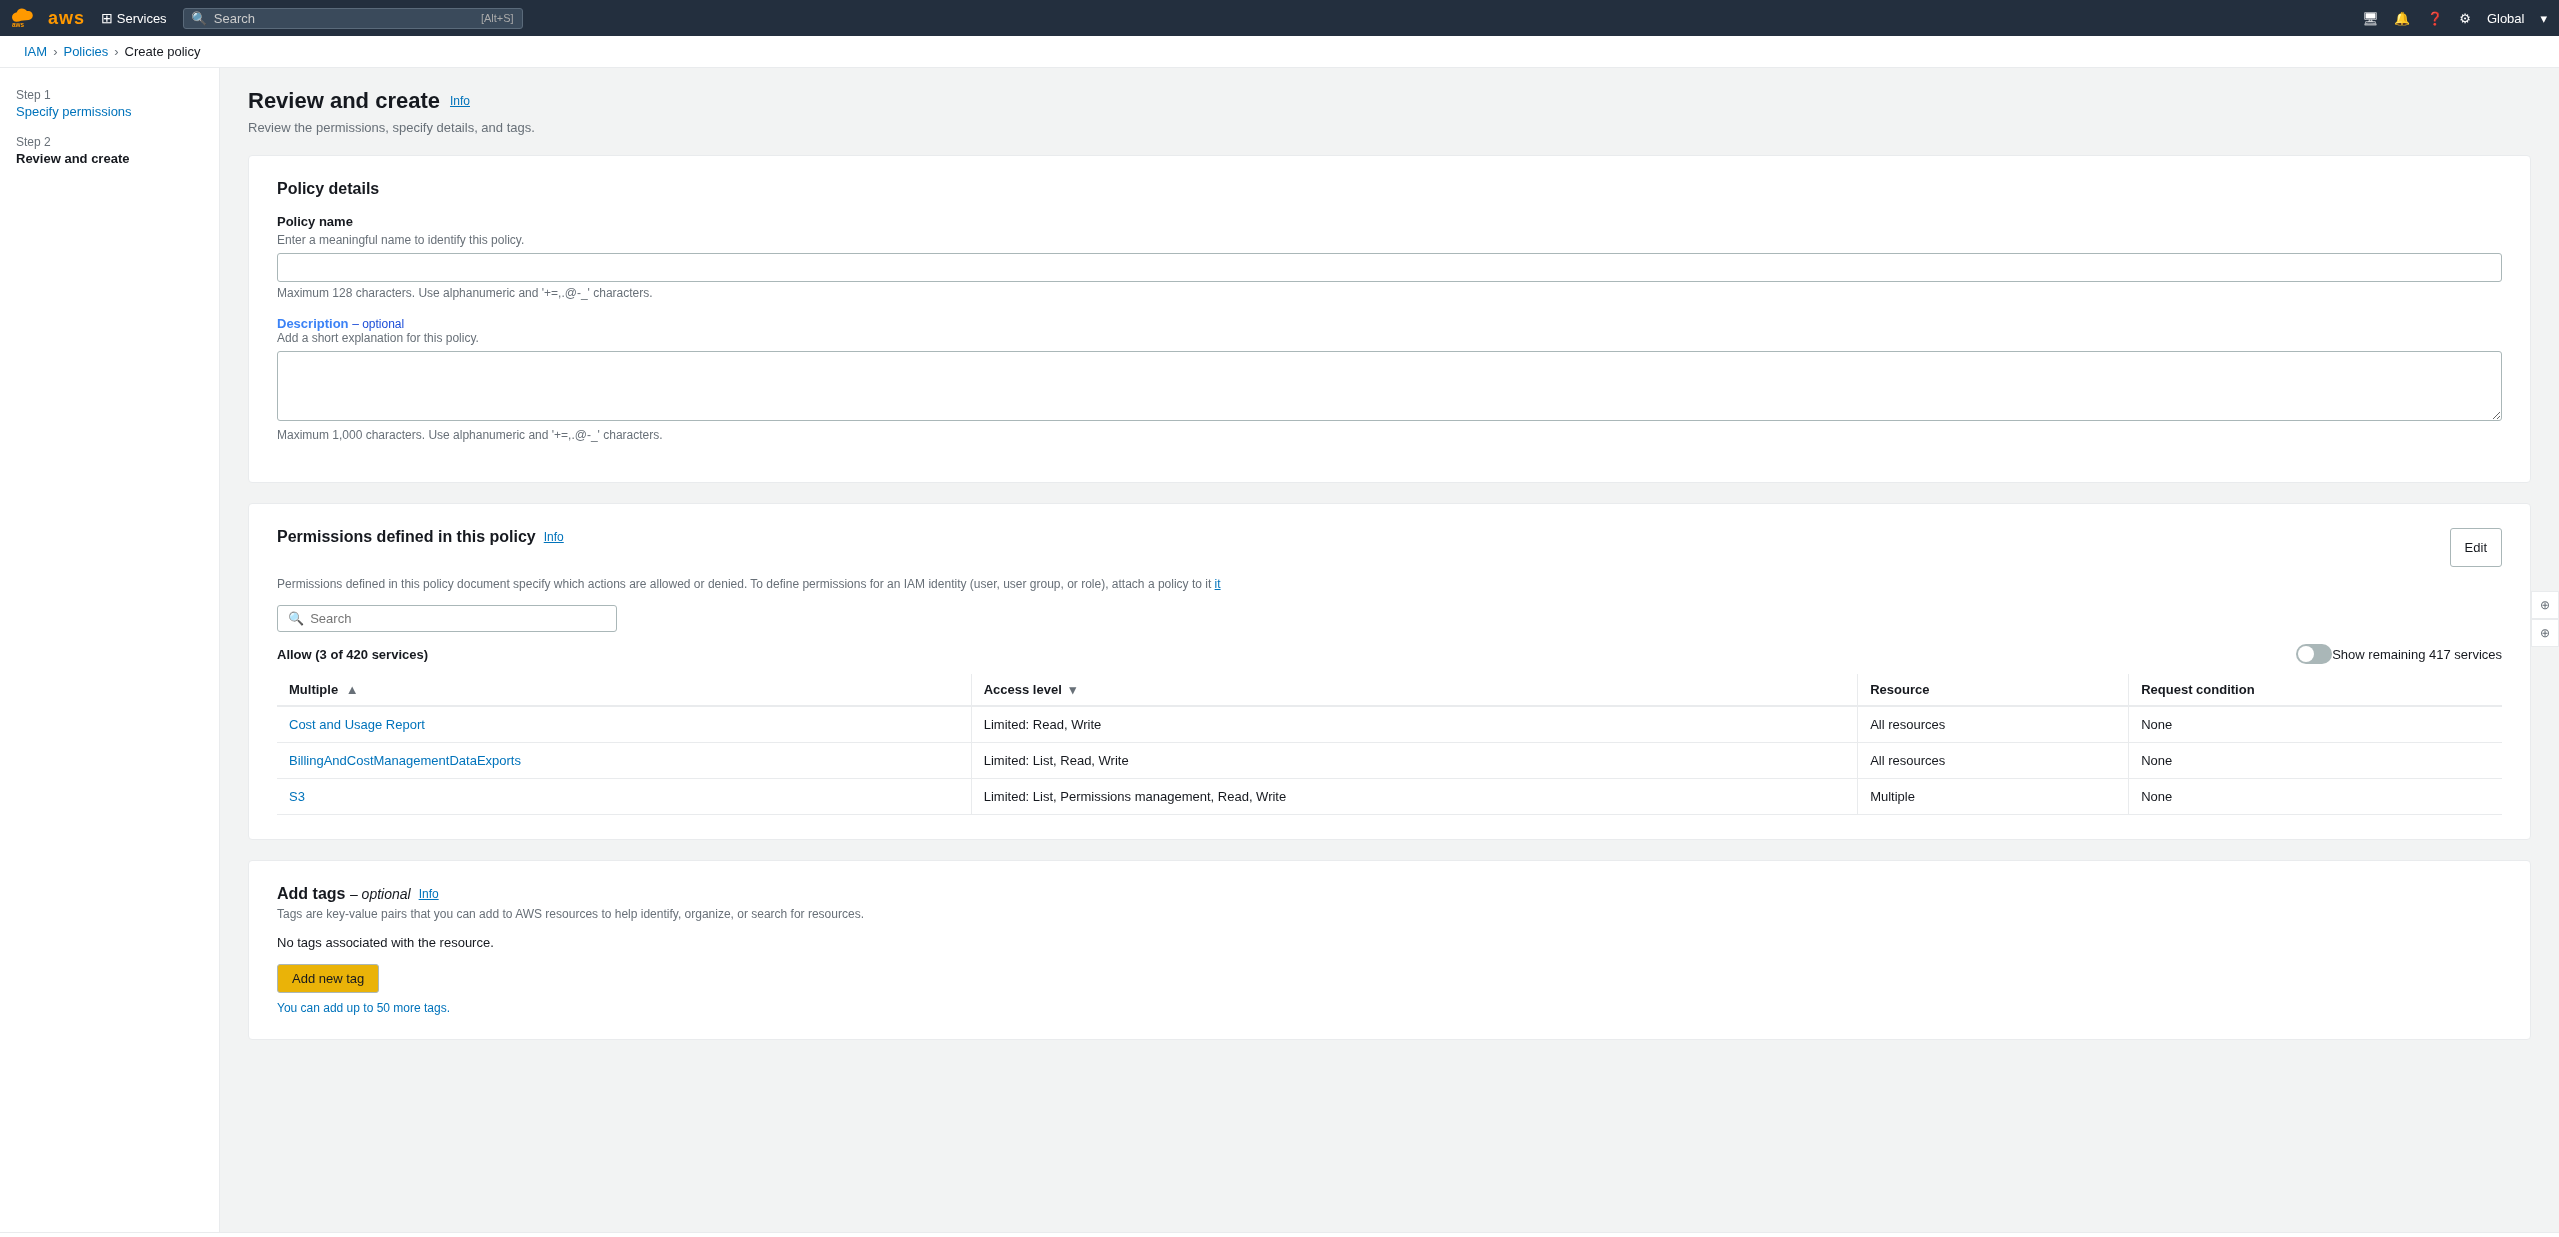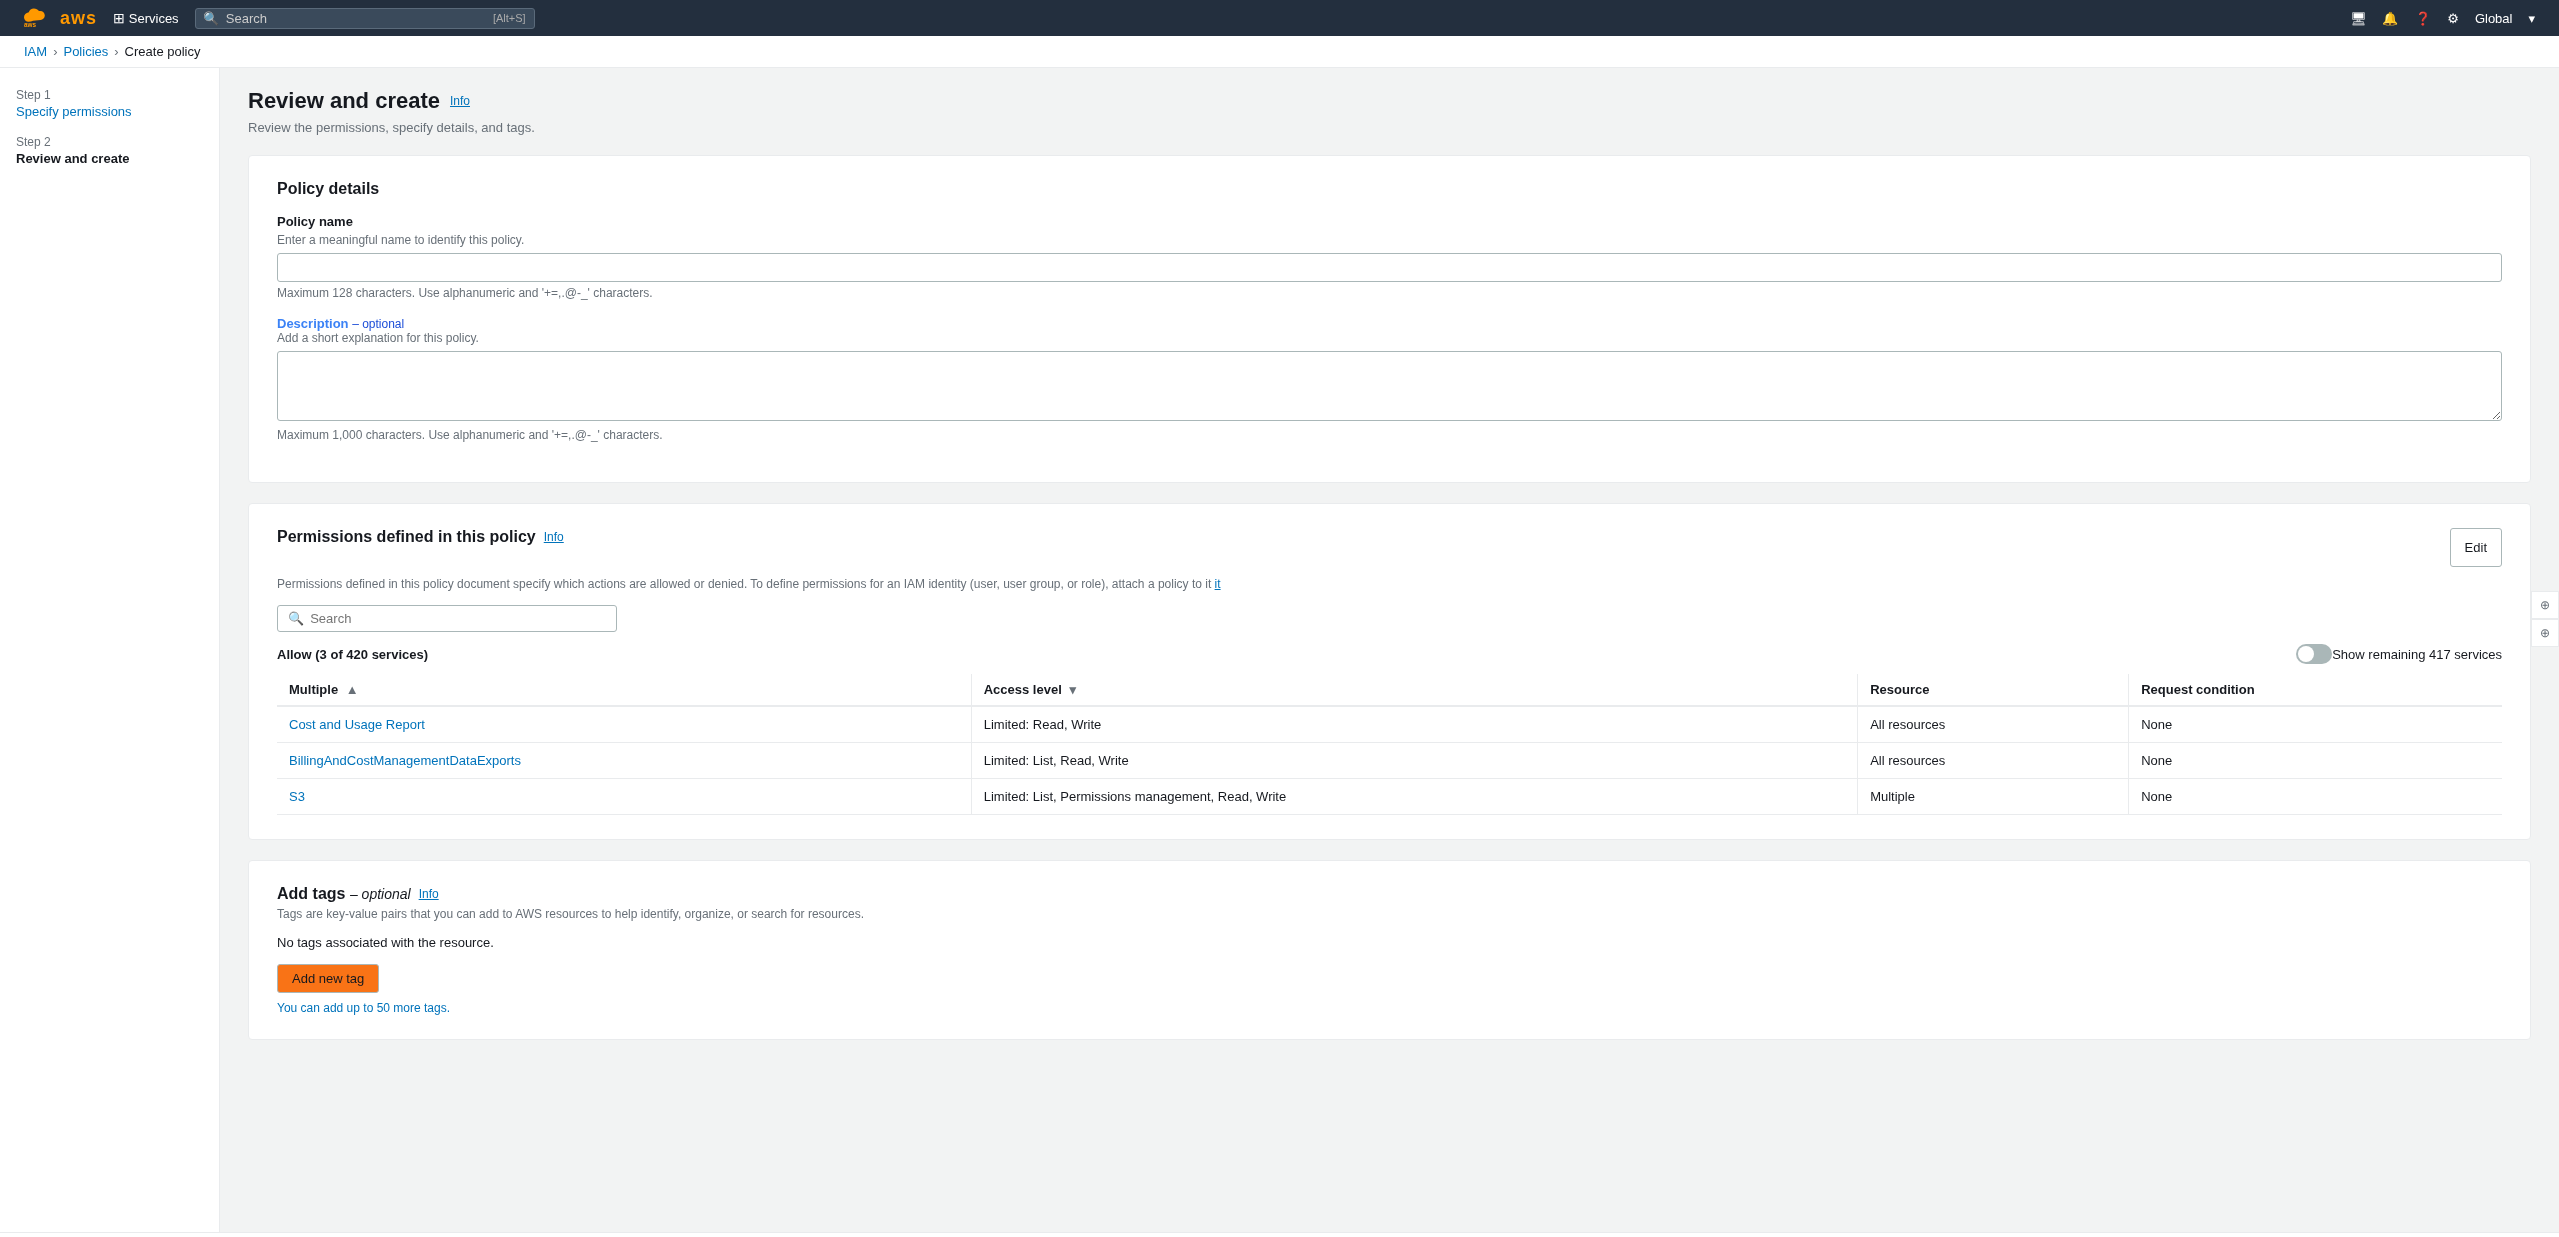--- a/index.html
+++ b/index.html
@@ -4,21 +4,21 @@
   <style>
     * { box-sizing: border-box; margin: 0; padding: 0; }
     body { font-family: "Amazon Ember", Arial, sans-serif; font-size: 13px; background: #f2f3f3; color: #16191f; }
 
     
     .top-nav {
       background: #232f3e;
       height: 36px;
       display: flex;
       align-items: center;
-      padding: 0 24px;
+      padding: 0 12px;
       gap: 16px;
       color: #fff;
     }
     .top-nav .aws-logo {
       display: flex; align-items: center; gap: 4px; color: #ff9900; font-weight: bold; font-size: 15px;
     }
     .top-nav .services-btn {
       display: flex; align-items: center; gap: 4px; color: #fff; font-size: 13px; cursor: pointer;
       background: none; border: none; padding: 0;
     }
@@ -171,21 +171,21 @@
 
     
     .tags-title-row {
       display: flex; align-items: center; gap: 8px; margin-bottom: 4px;
     }
     .tags-title { font-size: 16px; font-weight: 700; }
     .tags-optional { font-weight: normal; font-size: 14px; font-style: italic; }
     .tags-subtitle { font-size: 12px; color: #687078; margin-bottom: 14px; }
     .no-tags { font-size: 13px; color: #16191f; margin-bottom: 14px; }
     .add-tag-btn {
-      background: #f97316; border: 1px solid #aab7b8; border-radius: 3px;
+      background: #eab308; border: 1px solid #aab7b8; border-radius: 3px;
       padding: 6px 14px; font-size: 13px; cursor: pointer; color: #16191f;
     }
     .tags-limit { font-size: 12px; color: #0073bb; margin-top: 8px; }
 
     
     .footer-bar {
       background: #fff;
       border-top: 1px solid #e9ebed;
       padding: 12px 28px;
       display: flex;

